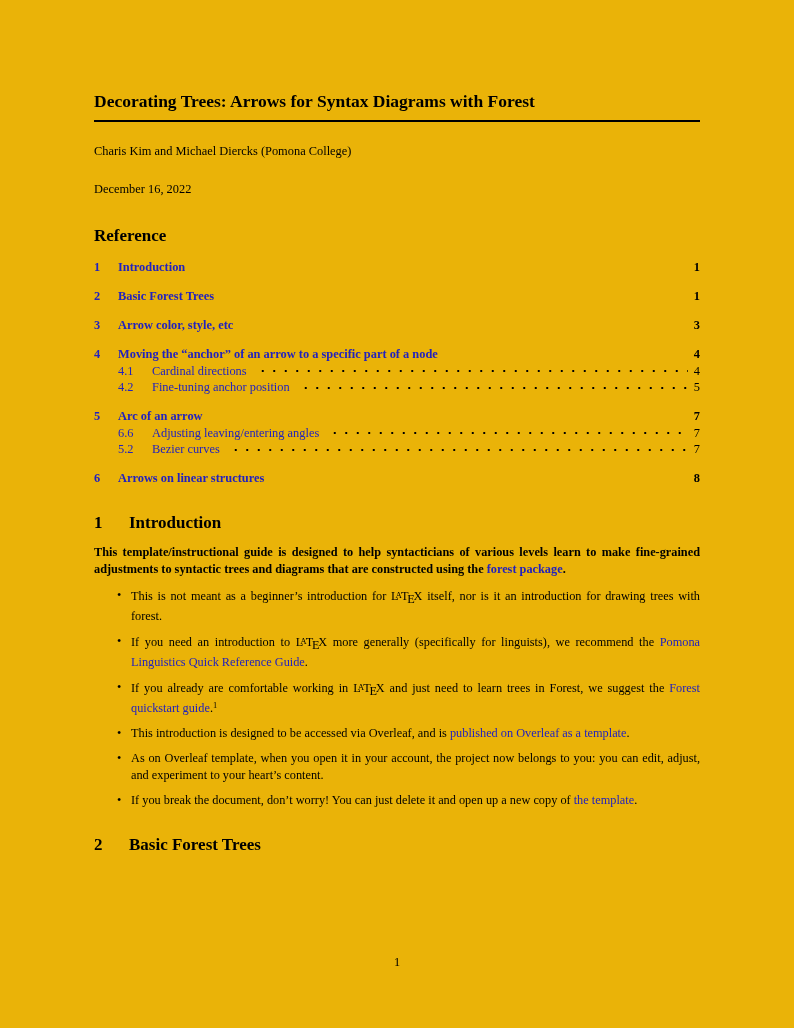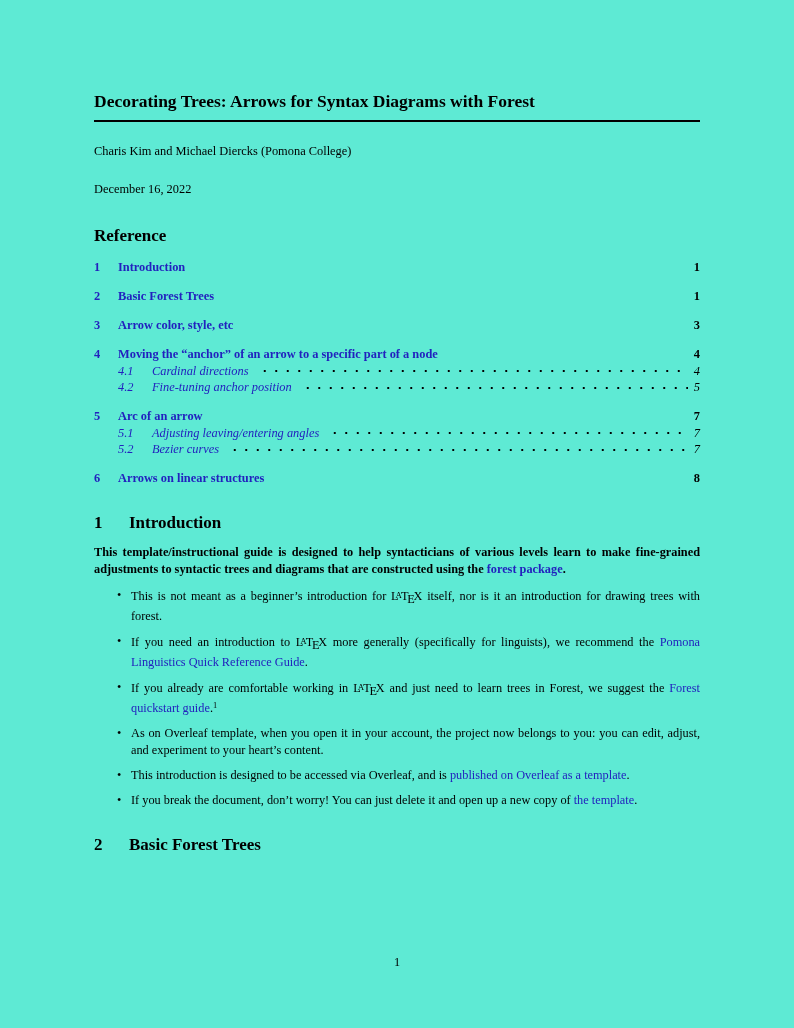--- a/index.html
+++ b/index.html
@@ -1,33 +1,33 @@
 <!DOCTYPE html>
 <html style="--link: #2222be;"><head>
 <meta charset="utf-8">
 <style>
   :root { --link: #2222be; }
   * { box-sizing: border-box; }
   html, body { margin: 0; padding: 0; background: #ffffff; }
   .page {
     width: 794px; height: 1028px; position: relative; overflow: hidden;
-    background: #5eead4; color: #000;
+    background: #eab308; color: #000;
     font-family: "Liberation Serif", "DejaVu Serif", serif;
     padding: 90px 94px 0 94px;
   }
   h1.doc-title { font-size: 17.5px; font-weight: bold; margin: 0; line-height: 22px; }
   .title-rule { height: 1.6px; background: #000; margin: 8px 0 7px 0; }
   .byline { font-size: 12.4px; line-height: 18px; margin-top: 20px; }
 
   h2.contents-heading { font-size: 17px; font-weight: bold; margin: 27px 0 6px 0; line-height: 22px; }
 
   .toc { font-size: 12.4px; }
   .toc-row { display: flex; align-items: baseline; line-height: 17px; cursor: pointer; }
   .toc-row.lvl1 { margin-top: 12px; font-weight: bold; }
-  .toc-row.lvl2 { margin-top: 0; line-height: 16.5px; padding-left: 24px; font-weight: normal; font-style: italic; }
+  .toc-row.lvl2 { margin-top: 0; line-height: 16.5px; padding-left: 24px; font-weight: normal; }
   .toc-num { color: var(--link); flex: 0 0 auto; }
   .lvl1 .toc-num { width: 24px; }
   .lvl2 .toc-num { width: 34px; }
   .toc-title { color: var(--link); }
   .toc-spacer { flex: 1 1 auto; }
   .toc-leader {
     flex: 1 1 auto; align-self: flex-end; height: 12px; margin: 0 6px 0 10px;
     background-image: radial-gradient(circle, #000 1.05px, transparent 1.35px);
     background-size: 11.5px 12px; background-repeat: repeat-x;
     background-position: 0 calc(100% - 2px);
@@ -117,21 +117,21 @@
     </div>
 
     <div class="toc-row lvl1">
       <span class="toc-num">5</span>
       <span class="toc-title">Arc of an arrow</span>
       <span class="toc-spacer"></span>
       <span class="toc-page">7</span>
     </div>
 
     <div class="toc-row lvl2">
-      <span class="toc-num">5.1</span>
+      <span class="toc-num">6.6</span>
       <span class="toc-title">Adjusting leaving/entering angles</span>
       <span class="toc-leader"></span>
       <span class="toc-page">7</span>
     </div>
 
     <div class="toc-row lvl2">
       <span class="toc-num">5.2</span>
       <span class="toc-title">Bezier curves</span>
       <span class="toc-leader"></span>
       <span class="toc-page">7</span>
@@ -149,22 +149,22 @@
   <h2 class="section-heading">
     <span class="sec-num">1</span><span>Introduction</span>
   </h2>
 
   <p class="para"><span>This template/instructional guide is designed to help syntacticians of various levels learn to make fine-grained adjustments to syntactic trees and diagrams that are constructed using the </span><span class="link">forest package</span><span>.</span></p>
 
   <ul class="bullets">
     <li><span>This is not meant as a beginner’s introduction for </span><span class="latex-logo"><span>L</span><span class="latex-a">A</span><span>T</span><span class="latex-e">E</span><span>X</span></span><span> itself, nor is it an introduction for drawing trees with forest.</span></li>
     <li><span>If you need an introduction to </span><span class="latex-logo"><span>L</span><span class="latex-a">A</span><span>T</span><span class="latex-e">E</span><span>X</span></span><span> more generally (specifically for linguists), we recommend the </span><span class="link">Pomona Linguistics Quick Reference Guide</span><span>.</span></li>
     <li><span>If you already are comfortable working in </span><span class="latex-logo"><span>L</span><span class="latex-a">A</span><span>T</span><span class="latex-e">E</span><span>X</span></span><span> and just need to learn trees in Forest, we suggest the </span><span class="link">Forest quickstart guide</span><span>.</span><span class="fnref">1</span></li>
+    <li><span>This introduction is designed to be accessed via Overleaf, and is </span><span class="link">published on Overleaf as a template</span><span>.</span></li>
     <li><span>As on Overleaf template, when you open it in your account, the project now belongs to you: you can edit, adjust, and experiment to your heart’s content.</span></li>
-    <li><span>This introduction is designed to be accessed via Overleaf, and is </span><span class="link">published on Overleaf as a template</span><span>.</span></li>
     <li><span>If you break the document, don’t worry! You can just delete it and open up a new copy of </span><span class="link">the template</span><span>.</span></li>
   </ul>
 
   <h2 class="section-heading">
     <span class="sec-num">2</span><span>Basic Forest Trees</span>
   </h2>
 
   <ul class="bullets">
   </ul>
 

